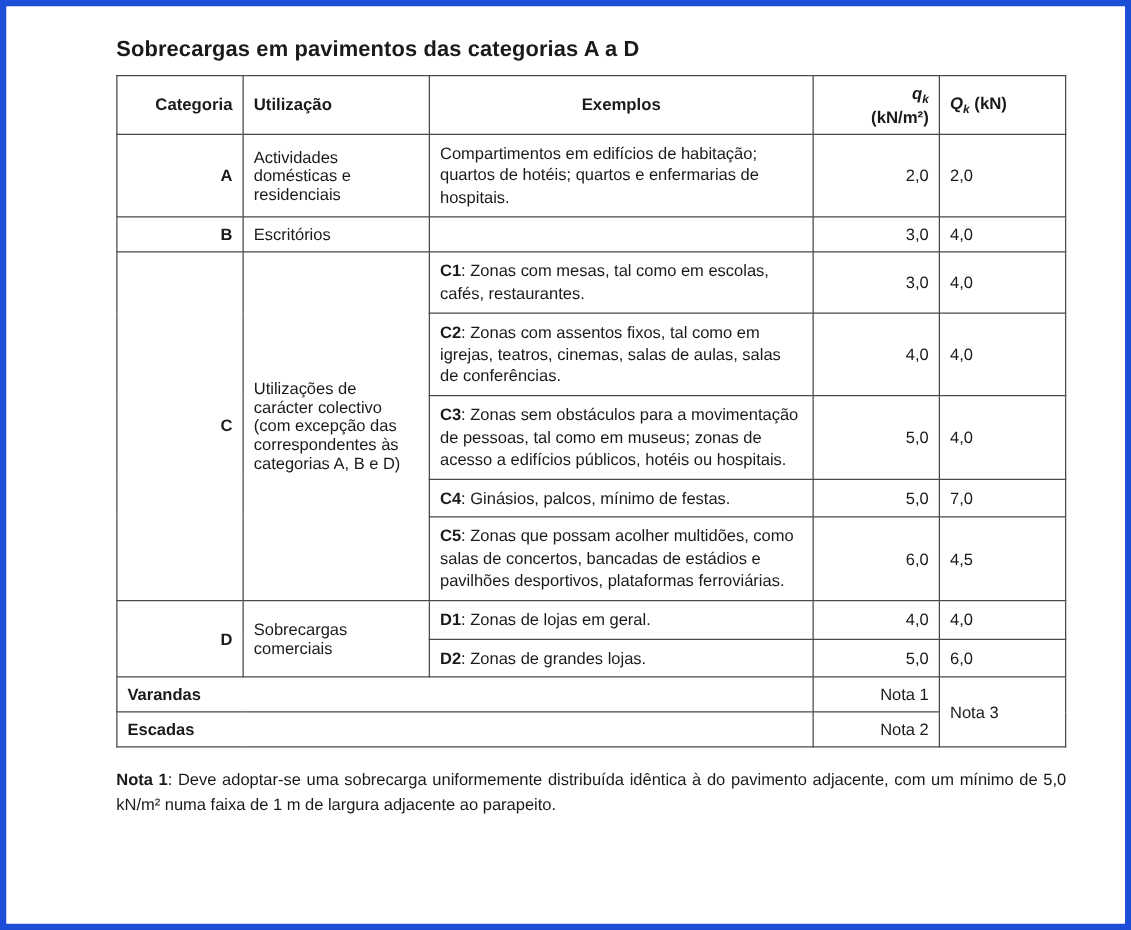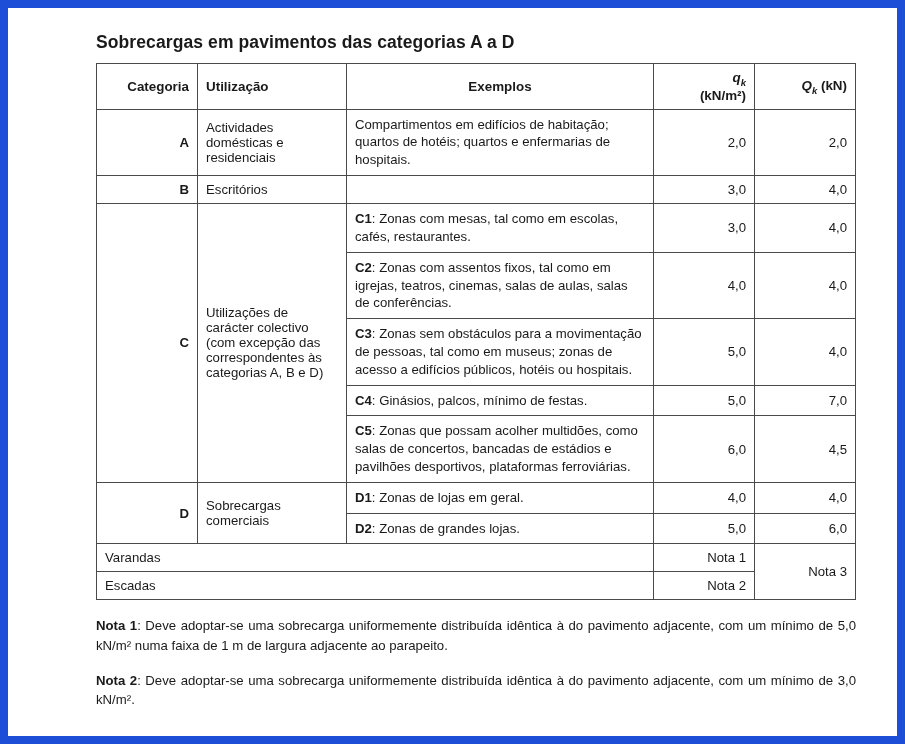--- a/index.html
+++ b/index.html
@@ -10,21 +10,21 @@
     width: 905px;
     height: 744px;
     background: #ffffff;
     font-family: "Liberation Sans", sans-serif;
     overflow: hidden;
   }
   .page {
     box-sizing: border-box;
     width: 905px;
     height: 744px;
-    border: 8px solid #1d4ed8;
+    border: 5px solid #1d4ed8;
     background: #ffffff;
     padding: 18px 26px 10px 26px;
   }
   .title {
     font-size: 17.5px;
     font-weight: bold;
     color: #1a1a1a;
     margin: 6px 0 10px 62px;
     letter-spacing: 0.1px;
   }
@@ -44,21 +44,21 @@
   .hdr {
     text-align: center;
     font-weight: bold;
     font-size: 13.4px;
     padding: 9px 4px;
   }
   .c-cat { width: 84px; text-align: right; font-weight: bold; }
   .c-uti { width: 132px; text-align: left; }
   .c-exe { }
   .c-qk  { width: 84px; text-align: right; }
-  .c-Qk  { width: 84px; text-align: right; }
+  .c-Qk  { width: 84px; text-align: left; }
   .bold { font-weight: bold; }
   .sub {
     font-size: 9.5px;
     vertical-align: sub;
     font-style: italic;
   }
   .ital { font-style: italic; }
   .exm { line-height: 1.35; }
   .notes {
     margin-left: 62px;
@@ -67,21 +67,21 @@
     font-size: 13.2px;
     color: #1a1a1a;
     line-height: 1.45;
   }
   .notes p {
     margin: 16px 0 11px 0;
     text-align: justify;
   }
   .notes .lbl { font-weight: bold; }
   .varandas-lbl {
-    font-weight: normal;
+    font-weight: bold;
     text-align: left;
     padding-left: 12px;
   }
 </style>
 </head>
 <body>
 
 <div class="page">
 
   <div class="title">Sobrecargas em pavimentos das categorias A a D</div>
@@ -170,16 +170,15 @@
       <tr>
         <td class="varandas-lbl" colspan="3">Escadas</td>
         <td class="c-qk">Nota 2</td>
       </tr>
 
     </tbody>
   </table>
 
   <div class="notes">
     <p><span class="lbl">Nota 1</span><span>: Deve adoptar-se uma sobrecarga uniformemente distribuída idêntica à do pavimento adjacente, com um mínimo de 5,0 kN/m² numa faixa de 1 m de largura adjacente ao parapeito.</span></p>
-    <p><span class="lbl">Nota 2</span><span>: Deve adoptar-se uma sobrecarga uniformemente distribuída idêntica à do pavimento adjacente, com um mínimo de 3,0 kN/m².</span></p>
   </div>
 
 </div>
 
 </body></html>

